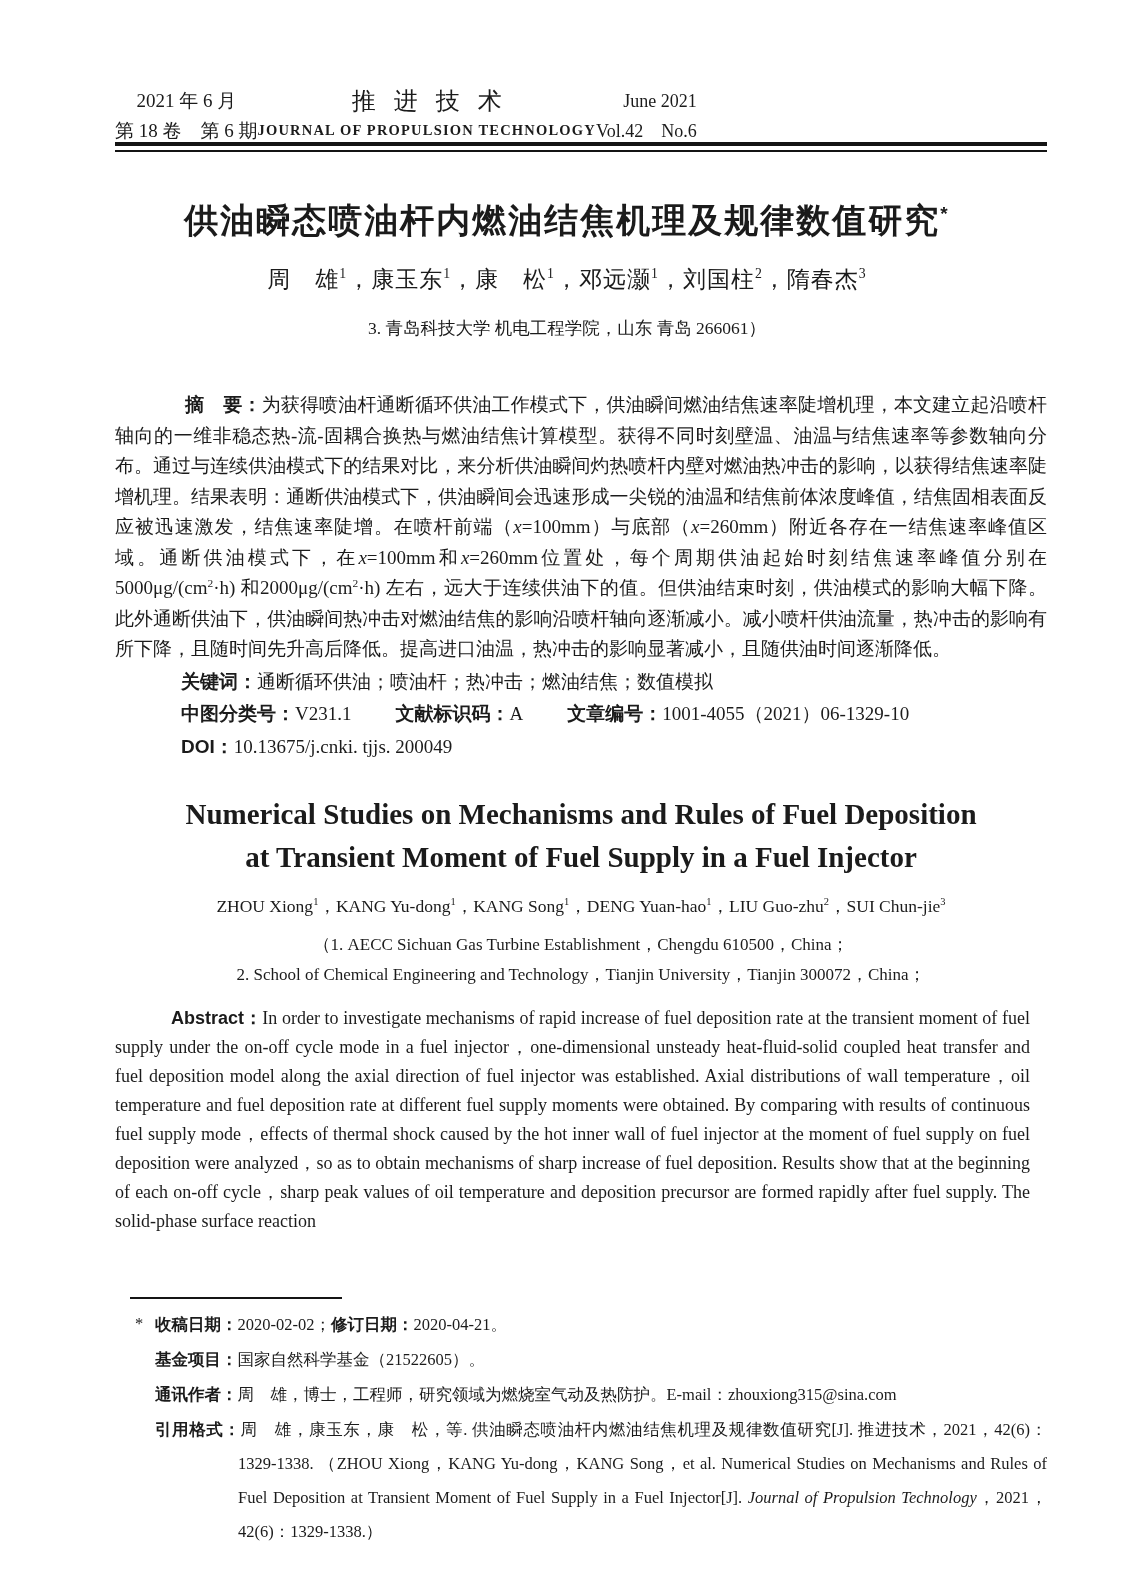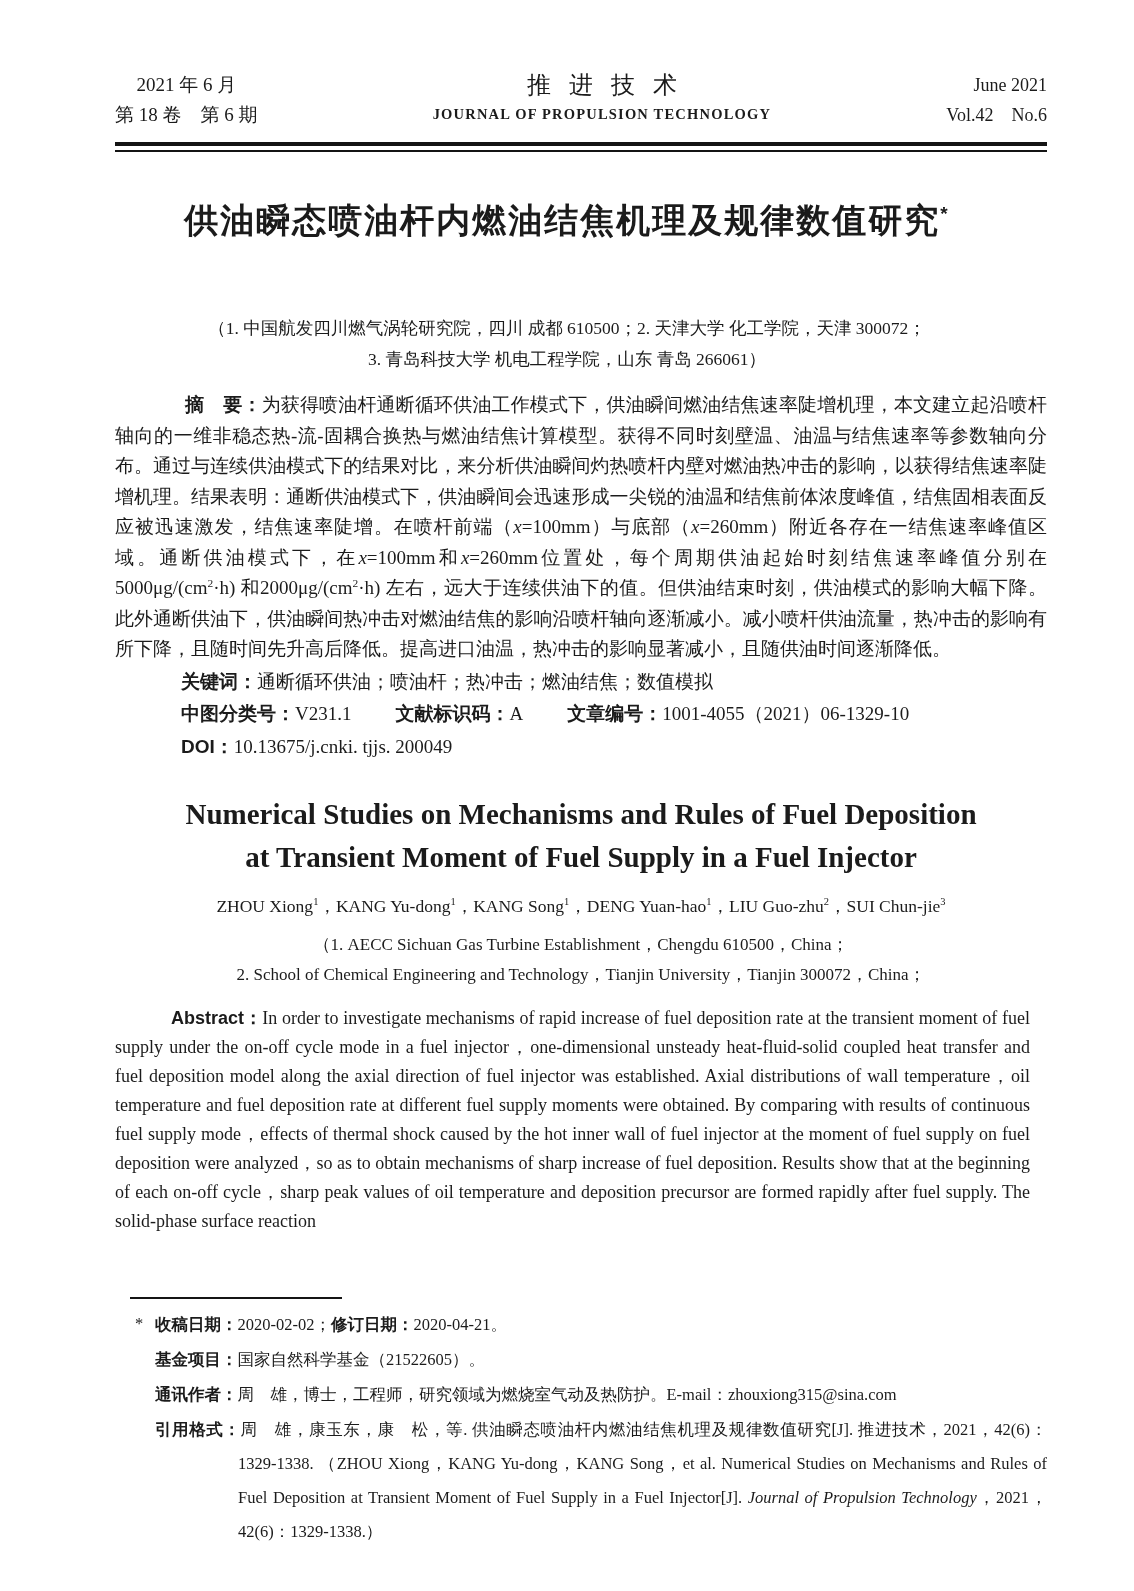--- a/index.html
+++ b/index.html
@@ -10,21 +10,21 @@
     background:#ffffff;
     color:#1b1b1b;
     overflow:hidden;
     font-family:"Liberation Serif","DejaVu Serif",serif;
   }
   .b{font-family:"Liberation Sans","DejaVu Sans",sans-serif;font-weight:bold;}
   .i{font-style:italic;}
   sup{font-size:60%;line-height:0;vertical-align:super;}
 
   
-  .jheader{position:absolute;left:115px;top:70px;width:932px;display:flex;justify-content:space-between;align-items:flex-start;}
+  .jheader{position:absolute;left:115px;top:86px;width:932px;display:flex;align-items:flex-start;}
   .jh-left{font-size:19px;line-height:30px;text-align:center;white-space:nowrap;}
   .jh-right{font-size:18px;line-height:30px;text-align:right;white-space:nowrap;}
   .jh-center{text-align:center;}
   .jh-cn{font-size:24px;line-height:30px;letter-spacing:18px;margin-left:18px;white-space:nowrap;}
   .jh-en{font-size:14.5px;line-height:28px;letter-spacing:1.2px;font-weight:bold;white-space:nowrap;}
   .rule-thick{position:absolute;left:115px;top:142px;width:932px;height:4px;background:#141414;}
   .rule-thin{position:absolute;left:115px;top:150px;width:932px;height:2px;background:#141414;}
 
   
   .title-cn{position:absolute;left:0;top:198px;width:1134px;margin:0;text-align:center;
@@ -71,23 +71,23 @@
     <div class="jh-right">
       <div>June 2021</div>
       <div>Vol.42　No.6</div>
     </div>
   </div>
   <div class="rule-thick"></div>
   <div class="rule-thin"></div>
 
   <h1 class="title-cn"><span>供油瞬态喷油杆内燃油结焦机理及规律数值研究</span><sup class="tmark">*</sup></h1>
 
+  <div class="authors-cn">周　雄<sup>1</sup>，康玉东<sup>1</sup>，康　松<sup>1</sup>，邓远灏<sup>1</sup>，刘国柱<sup>2</sup>，隋春杰<sup>3</sup></div>
 
   <div class="affil-cn">
-    <div>（1. 中国航发四川燃气涡轮研究院，四川 成都 610500；2. 天津大学 化工学院，天津 300072；</div>
     <div>3. 青岛科技大学 机电工程学院，山东 青岛 266061）</div>
   </div>
 
   <div class="cn-block">
     <p class="abstract-cn"><span class="b">摘　要：</span>为获得喷油杆通断循环供油工作模式下，供油瞬间燃油结焦速率陡增机理，本文建立起沿喷杆轴向的一维非稳态热-流-固耦合换热与燃油结焦计算模型。获得不同时刻壁温、油温与结焦速率等参数轴向分布。通过与连续供油模式下的结果对比，来分析供油瞬间灼热喷杆内壁对燃油热冲击的影响，以获得结焦速率陡增机理。结果表明：通断供油模式下，供油瞬间会迅速形成一尖锐的油温和结焦前体浓度峰值，结焦固相表面反应被迅速激发，结焦速率陡增。在喷杆前端（<span class="i">x</span>=100mm）与底部（<span class="i">x</span>=260mm）附近各存在一结焦速率峰值区域。通断供油模式下，在<span class="i">x</span>=100mm和<span class="i">x</span>=260mm位置处，每个周期供油起始时刻结焦速率峰值分别在5000μg/(cm<sup>2</sup>·h) 和2000μg/(cm<sup>2</sup>·h) 左右，远大于连续供油下的值。但供油结束时刻，供油模式的影响大幅下降。此外通断供油下，供油瞬间热冲击对燃油结焦的影响沿喷杆轴向逐渐减小。减小喷杆供油流量，热冲击的影响有所下降，且随时间先升高后降低。提高进口油温，热冲击的影响显著减小，且随供油时间逐渐降低。</p>
     <p class="kv"><span class="b">关键词：</span><span>通断循环供油；喷油杆；热冲击；燃油结焦；数值模拟</span></p>
     <p class="kv">
       <span class="pair"><span class="b">中图分类号：</span><span>V231.1</span></span><span class="pair"><span class="b">文献标识码：</span><span>A</span></span><span class="pair"><span class="b">文章编号：</span><span>1001-4055（2021）06-1329-10</span></span>
     </p>
     <p class="kv"><span class="b">DOI：</span><span>10.13675/j.cnki. tjjs. 200049</span></p>

